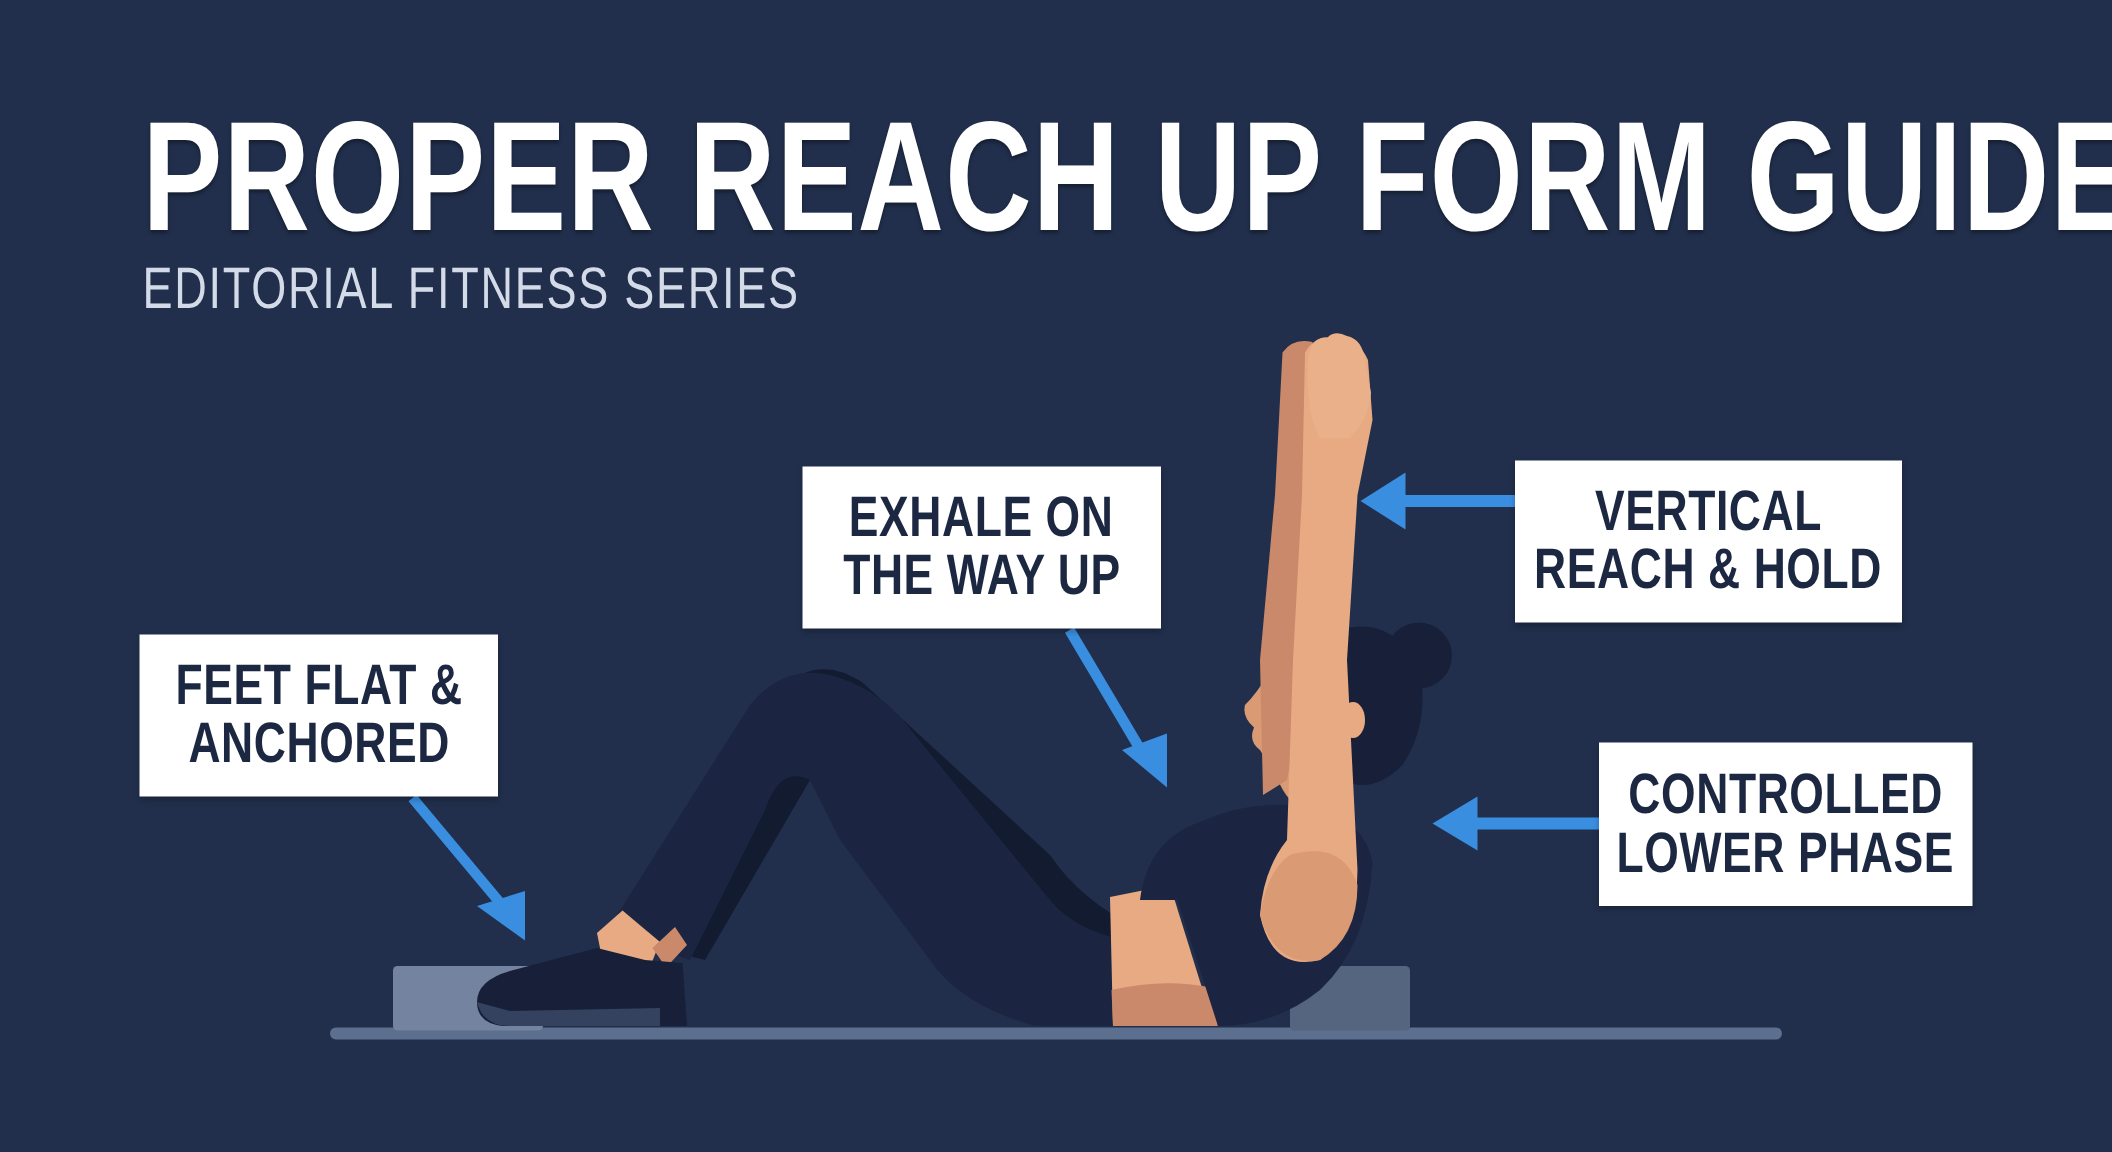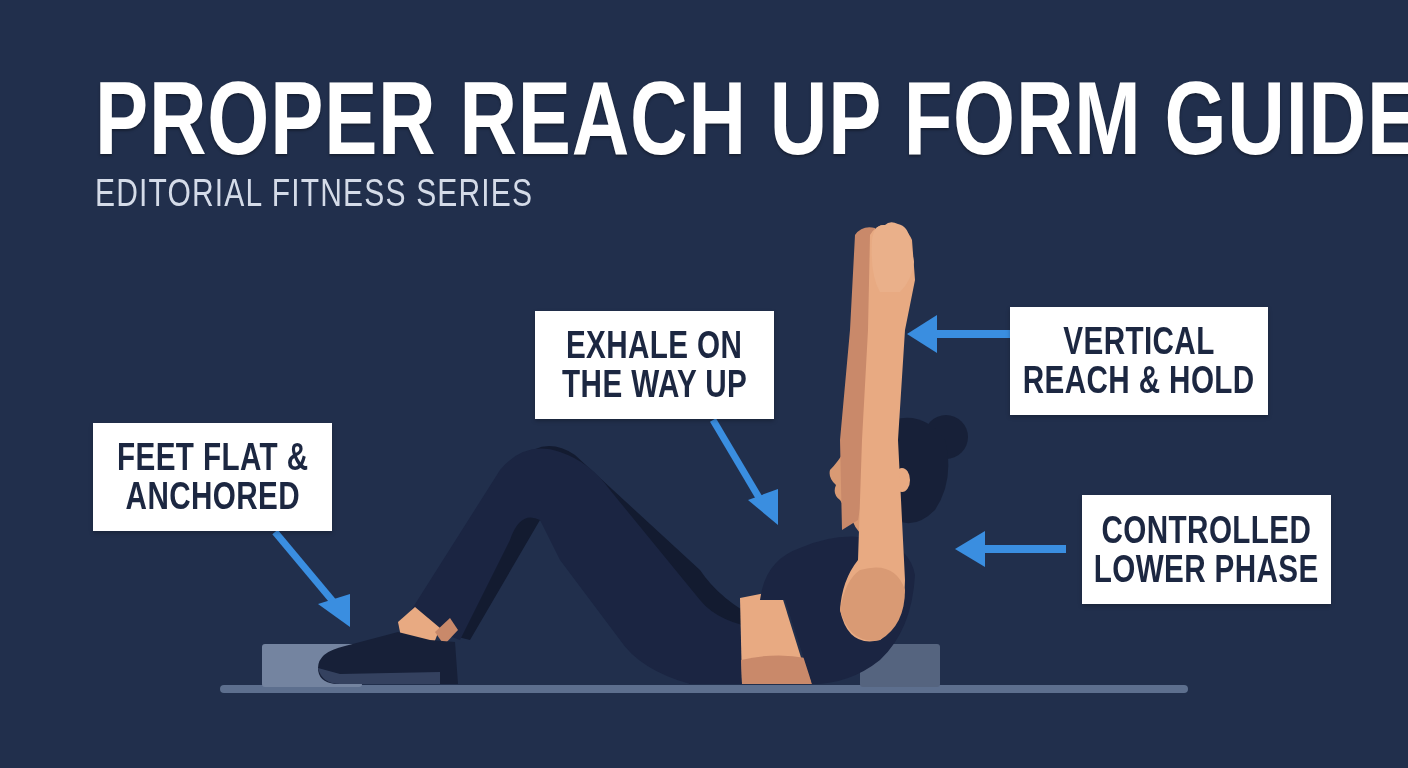--- a/index.html
+++ b/index.html
@@ -112,18 +112,18 @@
   <div class="label" style="left:535px; top:311px; width:239px; height:108px;">
     <span>EXHALE ON</span>
     <span>THE WAY UP</span>
   </div>
 
   <div class="label" style="left:1010px; top:279px; width:258px; height:108px;margin-top:28px;">
     <span>VERTICAL</span>
     <span>REACH &amp; HOLD</span>
   </div>
 
-  <div class="label" style="left:1066px; top:495px; width:249px; height:109px;margin-left:16px;">
+  <div class="label" style="left:1066px; top:495px; width:249px; height:109px;">
     <span>CONTROLLED</span>
     <span>LOWER PHASE</span>
   </div>
 
 </div>
 
 </body></html>

